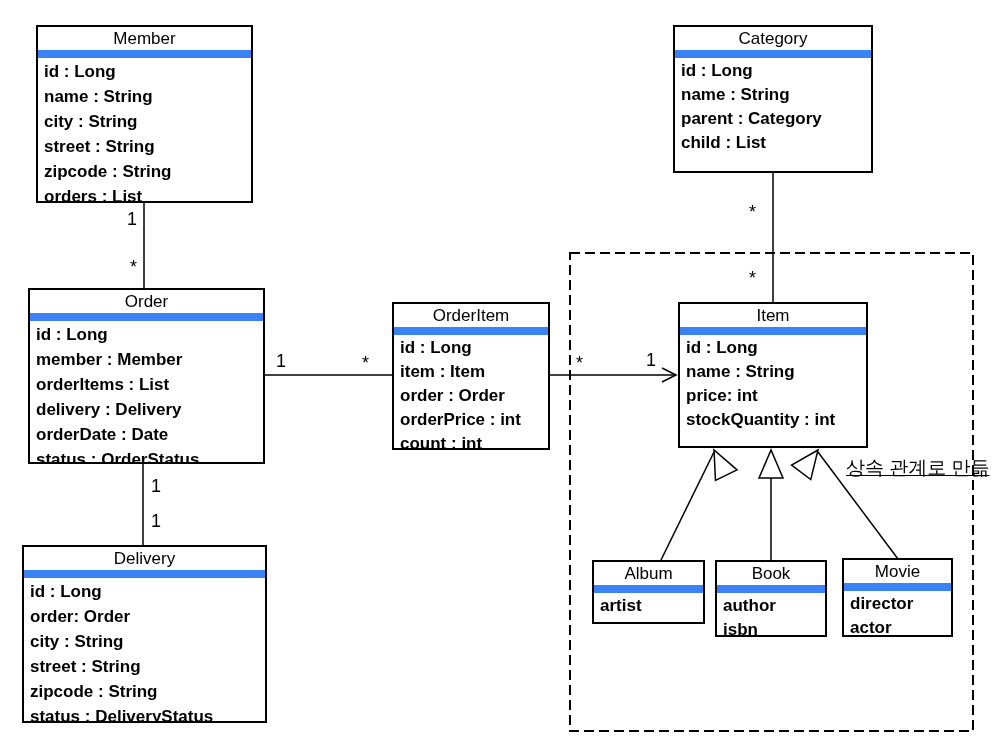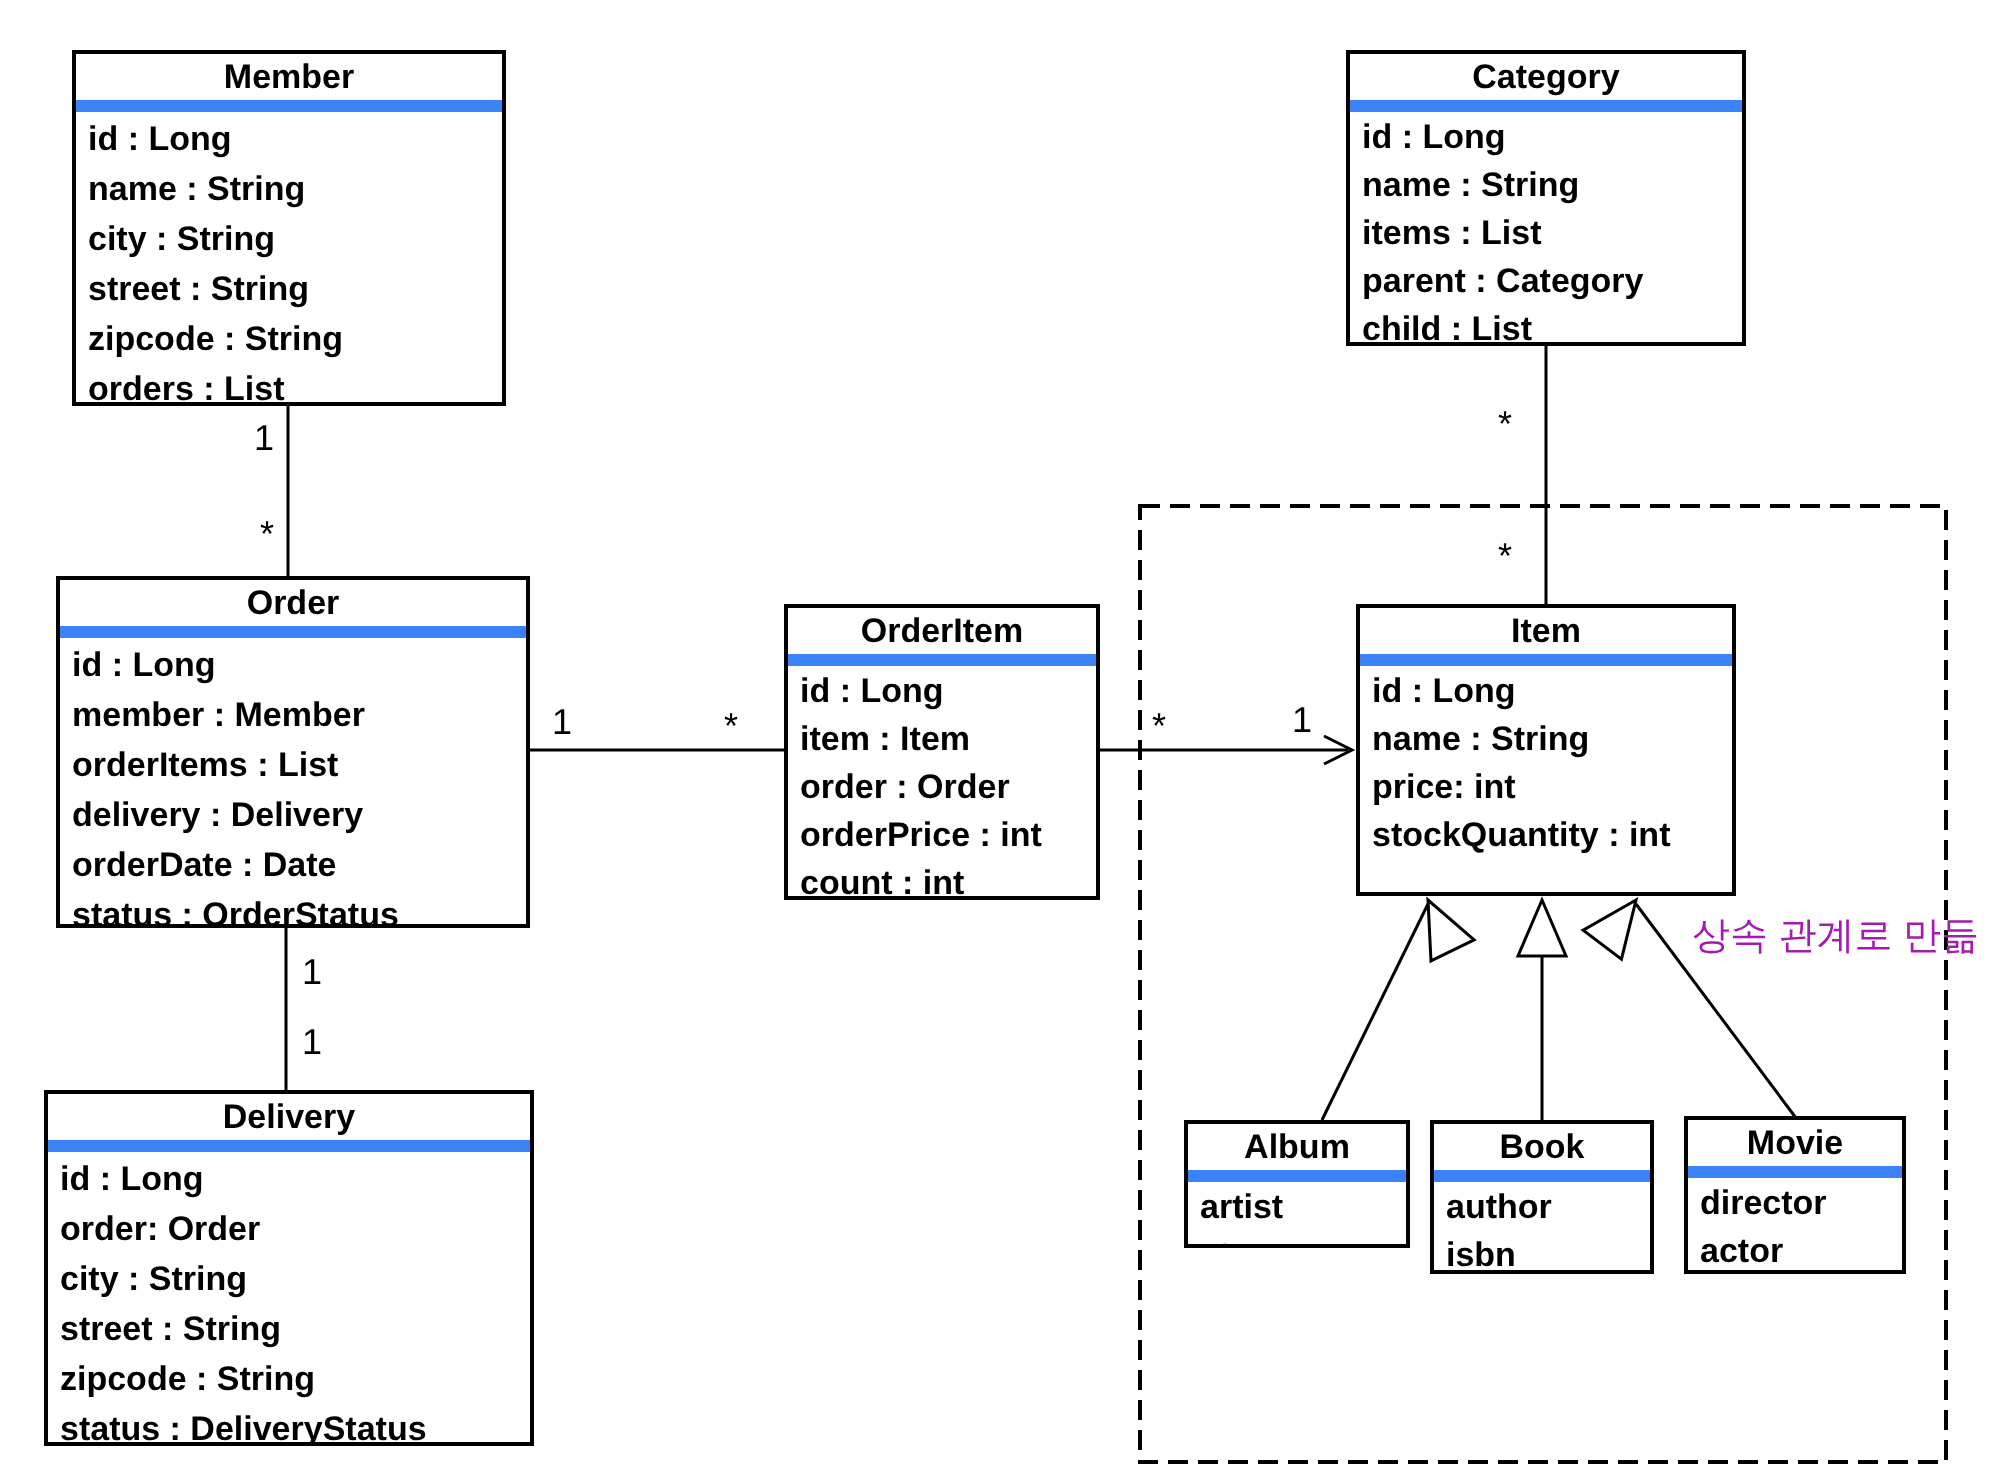--- a/index.html
+++ b/index.html
@@ -7,31 +7,31 @@
     position:relative; width:995px; height:741px; background:#ffffff;
     font-family:"Liberation Sans", sans-serif; overflow:hidden;
   }
   #wires { position:absolute; left:0; top:0; z-index:1; }
   .class-box {
     position:absolute; z-index:2; background:#ffffff;
     border:2px solid #000; box-sizing:border-box; overflow:hidden;
   }
   .class-title {
     height:23px; line-height:23px; text-align:center;
-    font-size:17px; font-weight:bold; color:#000;
-    border-bottom:6px solid #3b82f6;
+    font-size:17px; font-weight:normal; color:#000;
+    border-bottom:8px solid #3b82f6;
   }
   .class-attrs { padding:1px 4px 0 6px;font-weight:bold; }
   .attr { font-size:17px; color:#000; white-space:nowrap; }
   .lh25 .attr { line-height:25px; }
   .lh24 .attr { line-height:24px; }
   .svg-label { font-family:"Liberation Sans", sans-serif; font-size:18px; fill:#000; }
   #annotation {
     position:absolute; z-index:3; left:846px; top:455px;
-    font-size:19px; color:#a21caf; white-space:nowrap;
+    font-size:19px; color:#000000; white-space:nowrap;text-decoration:underline;
   }
 </style>
 </head>
 <body>
 
 <div id="stage">
 
   <svg id="wires" width="995" height="741" viewBox="0 0 995 741">
 
     <rect x="570" y="253" width="403" height="478" fill="none" stroke="#000" stroke-width="2" stroke-dasharray="10 5"></rect>
@@ -75,21 +75,20 @@
       <div class="attr">zipcode : String</div>
       <div class="attr">orders : List</div>
     </div>
   </div>
 
   <div class="class-box" style="left:673px;top:25px;width:200px;height:148px">
     <div class="class-title">Category</div>
     <div class="class-attrs lh24">
       <div class="attr">id : Long</div>
       <div class="attr">name : String</div>
-      <div class="attr">items : List</div>
       <div class="attr">parent : Category</div>
       <div class="attr">child : List</div>
     </div>
   </div>
 
   <div class="class-box" style="left:28px;top:288px;width:237px;height:176px">
     <div class="class-title">Order</div>
     <div class="class-attrs lh25">
       <div class="attr">id : Long</div>
       <div class="attr">member : Member</div>

